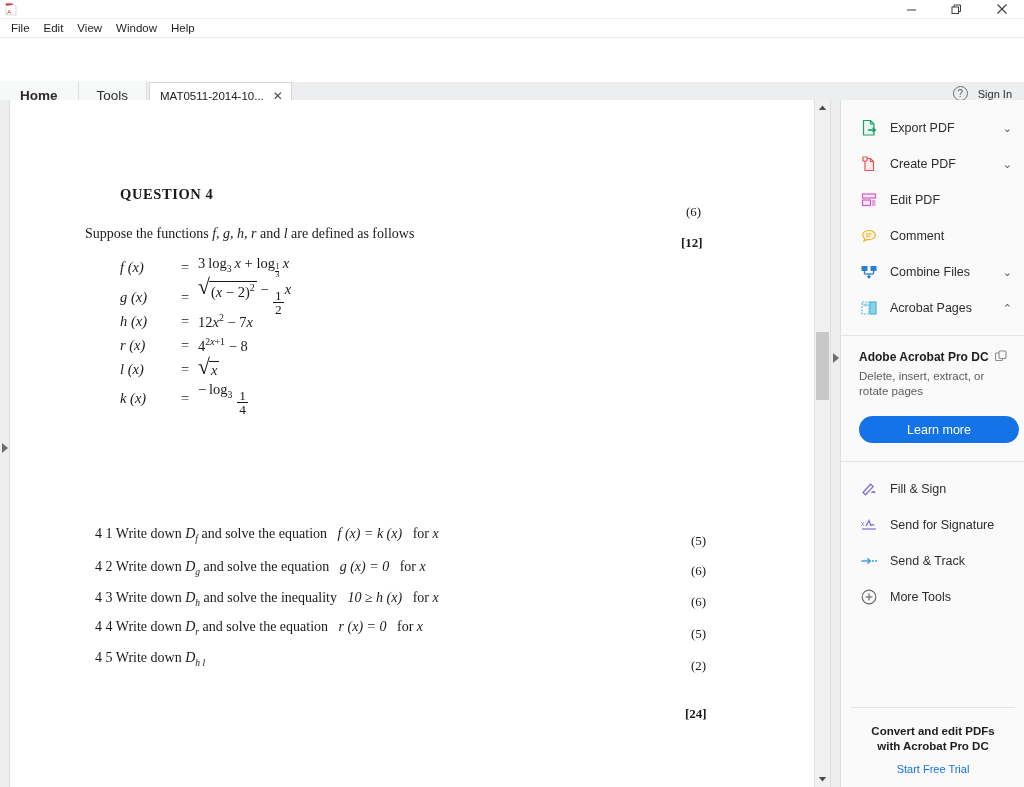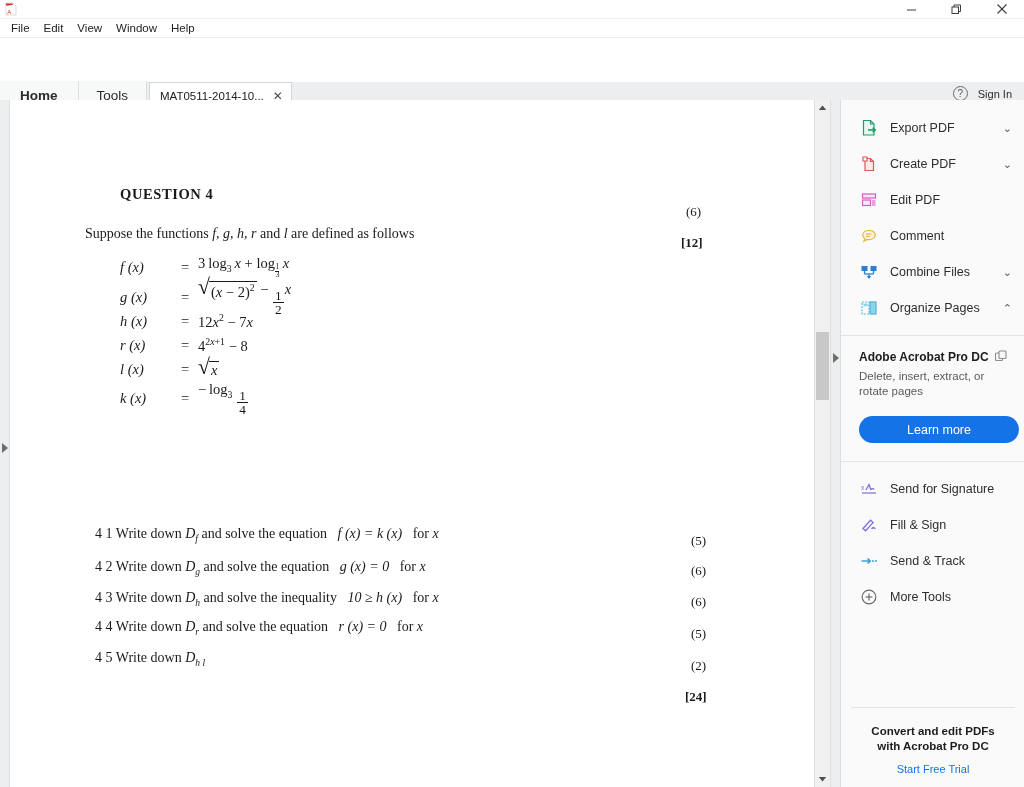--- a/index.html
+++ b/index.html
@@ -534,21 +534,21 @@
             <div class="q-item" style="left:85px; top:550px;">
               <span>4 5</span>
               <span>Write down </span><span class="it"><span>D</span><sub>h l</sub></span>
             </div>
 
             <div class="marks" style="left:681px; top:433px;">(5)</div>
             <div class="marks" style="left:681px; top:463px;">(6)</div>
             <div class="marks" style="left:681px; top:494px;">(6)</div>
             <div class="marks" style="left:681px; top:526px;">(5)</div>
             <div class="marks" style="left:681px; top:558px;">(2)</div>
-            <div class="marks bold" style="left:675px; top:589px;">[24]</div>
+            <div class="marks bold" style="left:675px; top:606px;">[24]</div>
           </div>
 
         </div>
       </div>
     </div>
 
     <div class="vscroll">
       <div class="arrow-up">
         <svg width="9" height="6" viewBox="0 0 9 6">
             <polygon points="4.5,0.6 8.2,5 0.8,5" fill="#4e4e4e"></polygon>
@@ -642,21 +642,21 @@
         </div>
 
         <div class="tool-row">
           <span class="ticon">
             <svg width="18" height="18" viewBox="0 0 18 18">
               <rect x="2" y="3" width="7" height="12" fill="none" stroke="#4bb6d8" stroke-width="1.2" stroke-dasharray="1.8 1.4"></rect>
               <rect x="10" y="3" width="6" height="12" fill="#8dd4e8" stroke="#4bb6d8" stroke-width="1.2"></rect>
               <rect x="3.4" y="4.6" width="4.2" height="2.6" fill="#8dd4e8"></rect>
             </svg>
           </span>
-          <span class="tlabel">Organize Pages</span>
+          <span class="tlabel">Acrobat Pages</span>
           <span class="chev">⌃</span>
         </div>
       </div>
 
       <div class="divider"></div>
 
       <div class="promo">
         <div class="promo-title-row">
           <span class="promo-title">Adobe Acrobat Pro DC</span>
           <span class="promo-copy-icon">
@@ -670,37 +670,37 @@
         <div class="learn-btn">Learn more</div>
       </div>
 
       <div class="divider2"></div>
 
       <div class="tool-list-2">
 
         <div class="tool-row">
           <span class="ticon">
             <svg width="18" height="18" viewBox="0 0 18 18">
+              <path d="M3 12.5 10.5 4.2l2.6 2.4-7.6 8.2z" fill="none" stroke="#7d6ee0" stroke-width="1.3"></path>
+              <path d="M11.5 12.8c1.2-1.4 2.6-1.4 3.8 0" fill="none" stroke="#7d6ee0" stroke-width="1.3"></path>
+            </svg>
+          </span>
+          <span class="tlabel">Fill &amp; Sign</span>
+        </div>
+
+        <div class="tool-row">
+          <span class="ticon">
+            <svg width="18" height="18" viewBox="0 0 18 18">
               <text x="1" y="9.5" font-size="6.5" fill="#7d6ee0" font-family="Liberation Sans, sans-serif">x</text>
               <path d="M6 10 9 4.5l2 5.5" fill="none" stroke="#7d6ee0" stroke-width="1.3"></path>
               <path d="M11 9.5c1-1.1 2.2-1.1 3.2 0" fill="none" stroke="#7d6ee0" stroke-width="1.2"></path>
               <line x1="2" y1="13" x2="16" y2="13" stroke="#7d6ee0" stroke-width="1.2"></line>
             </svg>
           </span>
           <span class="tlabel">Send for Signature</span>
-        </div>
-
-        <div class="tool-row">
-          <span class="ticon">
-            <svg width="18" height="18" viewBox="0 0 18 18">
-              <path d="M3 12.5 10.5 4.2l2.6 2.4-7.6 8.2z" fill="none" stroke="#7d6ee0" stroke-width="1.3"></path>
-              <path d="M11.5 12.8c1.2-1.4 2.6-1.4 3.8 0" fill="none" stroke="#7d6ee0" stroke-width="1.3"></path>
-            </svg>
-          </span>
-          <span class="tlabel">Fill &amp; Sign</span>
         </div>
 
         <div class="tool-row">
           <span class="ticon">
             <svg width="18" height="18" viewBox="0 0 18 18">
               <line x1="1.5" y1="9" x2="10" y2="9" stroke="#2f9ad0" stroke-width="1.4"></line>
               <polyline points="7.5,6.4 10.3,9 7.5,11.6" fill="none" stroke="#2f9ad0" stroke-width="1.4"></polyline>
               <circle cx="13" cy="9" r="0.9" fill="#2f9ad0"></circle>
               <circle cx="16" cy="9" r="0.9" fill="#2f9ad0"></circle>
             </svg>

